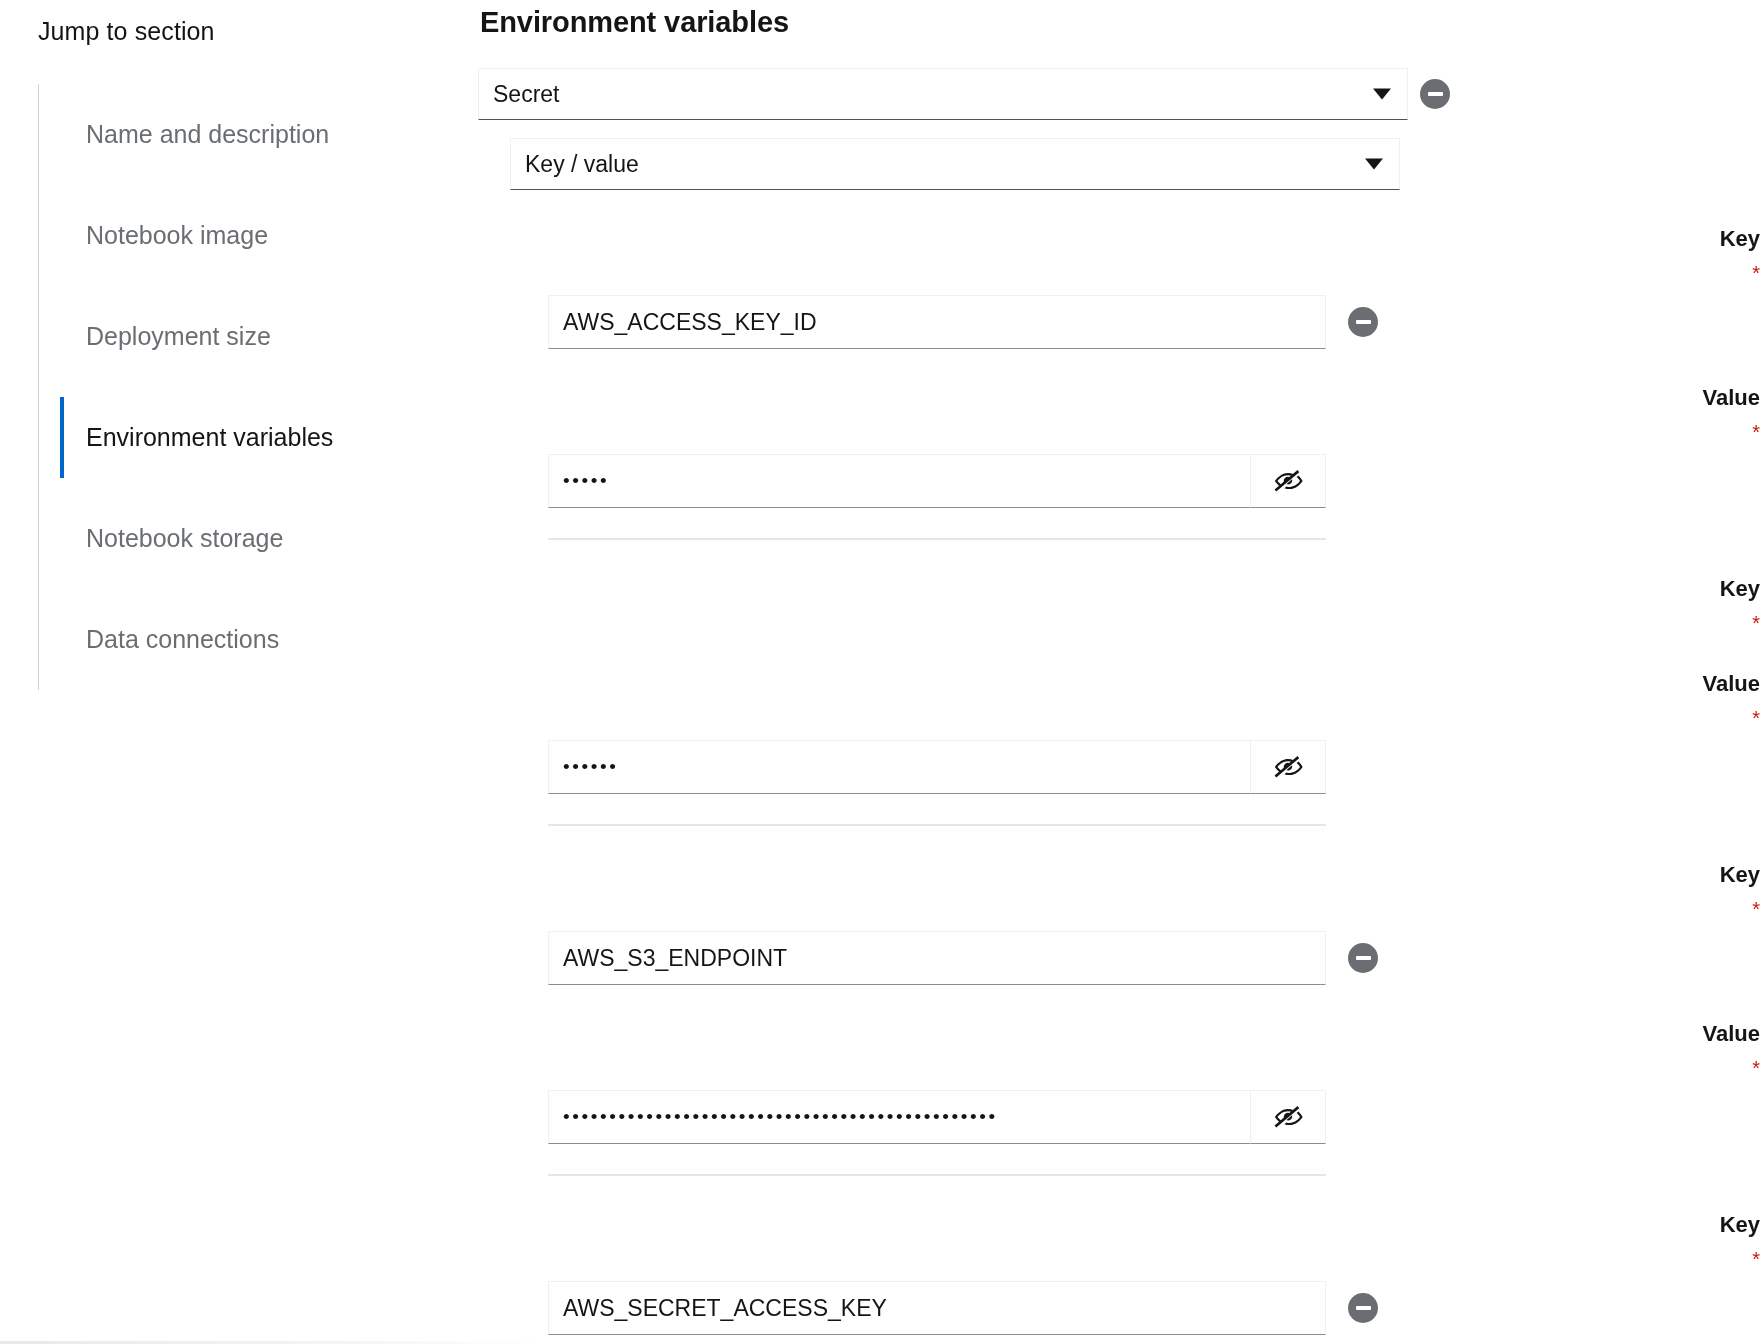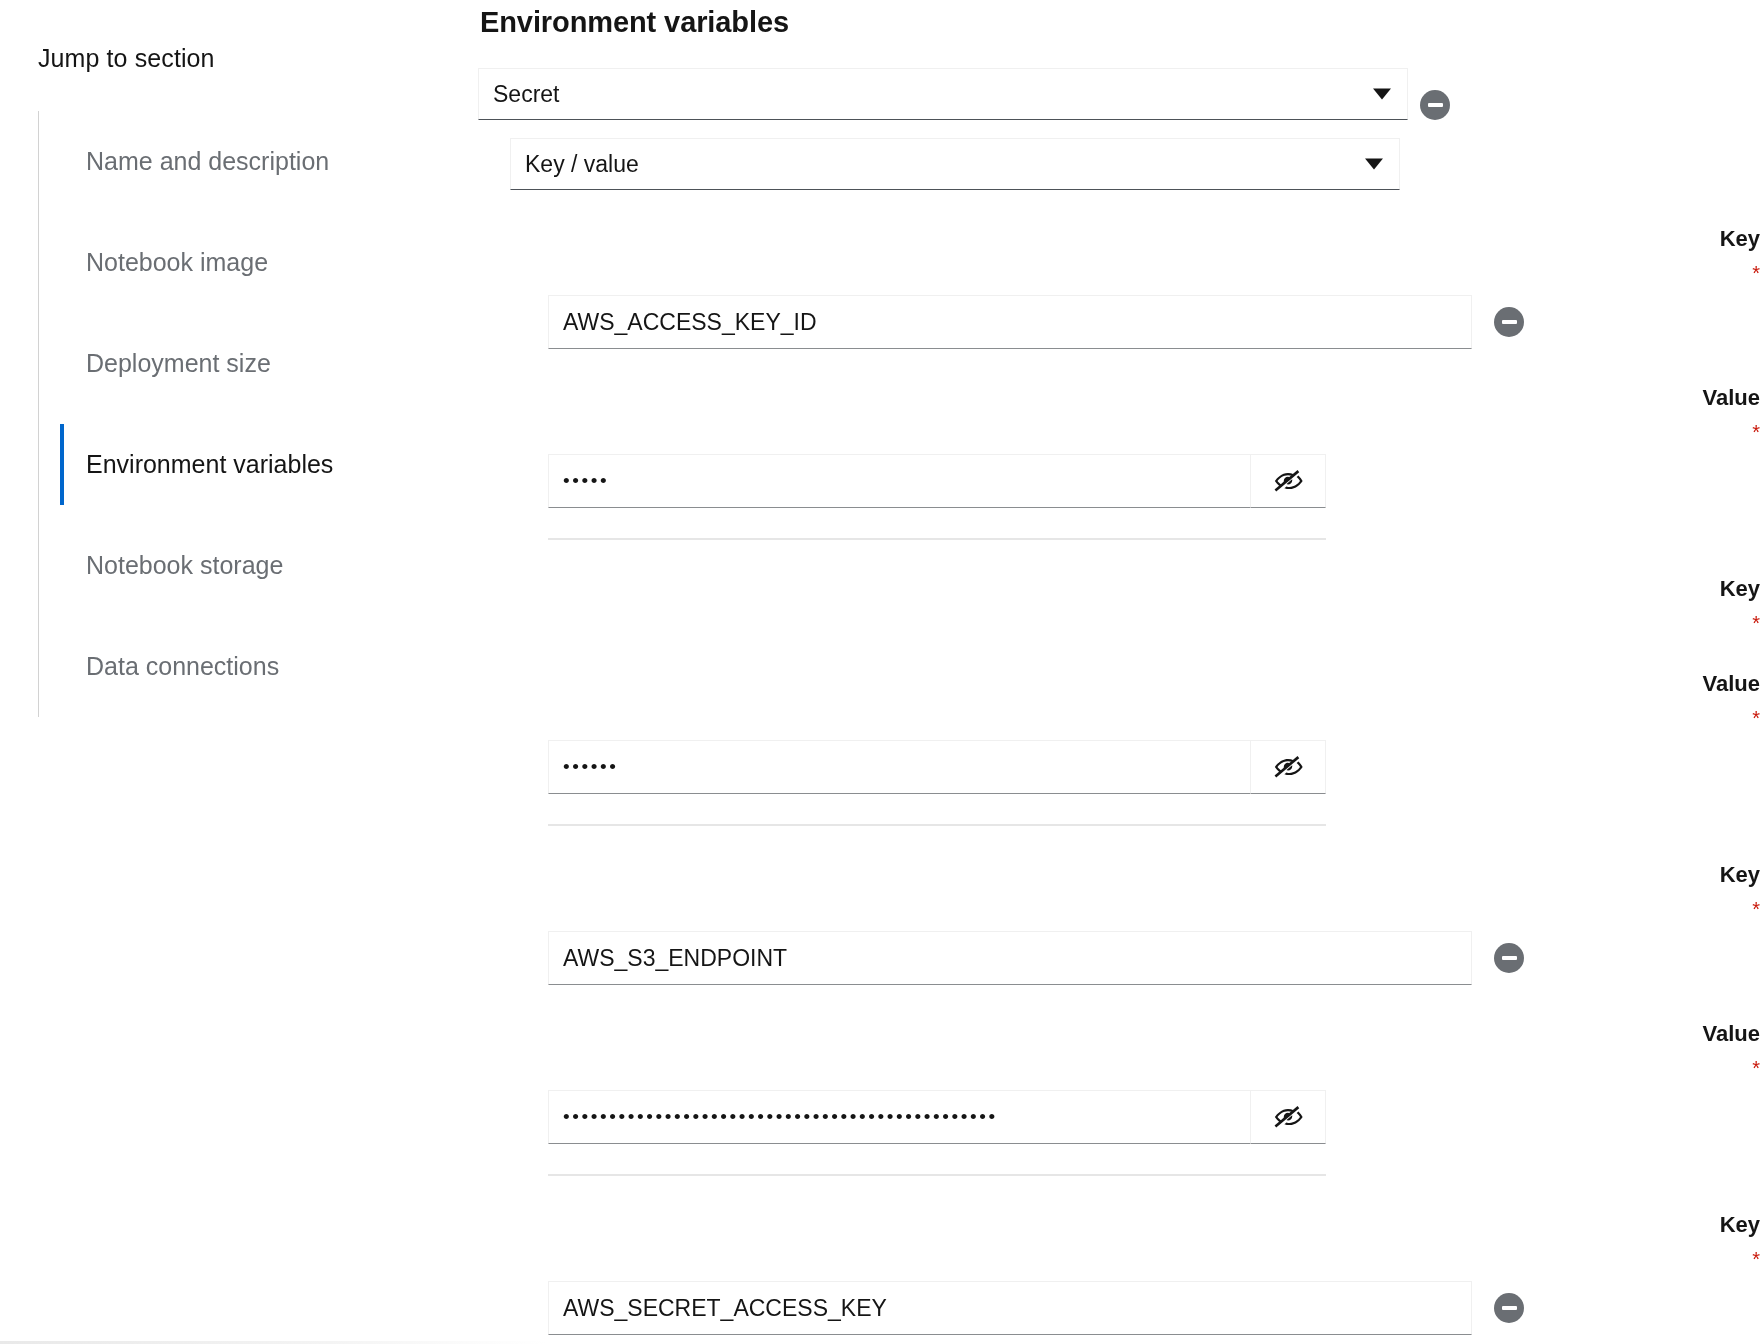--- a/index.html
+++ b/index.html
@@ -7,21 +7,21 @@
     margin: 0; padding: 0;
     width: 1760px; height: 1344px;
     background: #ffffff;
     font-family: "Liberation Sans", sans-serif;
     color: #151515;
     overflow: hidden;
   }
   .page { position: relative; width: 1760px; height: 1344px; display: flex; }
 
   
-  .sidebar { width: 470px; flex: 0 0 470px; padding: 44px 0 0 38px; position: relative; }
+  .sidebar { width: 470px; flex: 0 0 470px; padding: 17px 0 0 38px; position: relative; }
   .jump-title { font-size: 25px; color: #151515; letter-spacing: .1px; margin: 0 0 38px 0; }
   .jump-nav { position: relative; padding-left: 0; }
   .jump-nav .rail {
     position: absolute; left: 0; top: 0; bottom: 0; width: 1px; background: #d2d2d2;
   }
   .nav-item {
     position: relative;
     padding: 0 0 0 25px;
     height: 101px;
     display: flex; align-items: center;
@@ -36,21 +36,21 @@
   }
 
   
   .main { flex: 1; padding: 0; position: relative; }
   .section-title {
     font-size: 29px; font-weight: 700; color: #151515;
     margin: 6px 0 0 10px; letter-spacing: -.1px;
   }
 
   .row-type {
-    display: flex; align-items: flex-end; gap: 12px;
+    display: flex; align-items: center; gap: 12px;
     margin: 29px 0 0 8px;
   }
   .select {
     position: relative; background: #fff;
     border: 1px solid #f0f0f0; border-bottom: 1px solid #4d5258;
     height: 52px; display: flex; align-items: center;
     padding: 0 44px 0 14px; font-size: 23px; color: #151515;
     cursor: pointer;
   }
   .select-type { width: 930px; }
@@ -78,21 +78,21 @@
 
   .field-label {
     font-size: 22px; font-weight: 700; color: #151515;
     margin: 36px 0 10px 0; display: flex; align-items: flex-end; gap: 10px; flex-direction: column;
   }
   .req { color: #c9190b; font-size: 20px; font-weight: 400; }
 
   .field-row { display: flex; align-items: center; gap: 22px; }
 
   .text-input {
-    width: 924px; height: 54px;
+    width: 778px; height: 54px;
     background: #fff;
     border: 1px solid #f0f0f0; border-bottom: 1px solid #8a8d90;
     display: flex; align-items: center;
     padding: 0 14px; font-size: 23px; color: #151515;
     cursor: text;
   }
 
   .pw-wrap { display: flex; width: 778px; }
   .pw-input {
     flex: 1; height: 54px;

